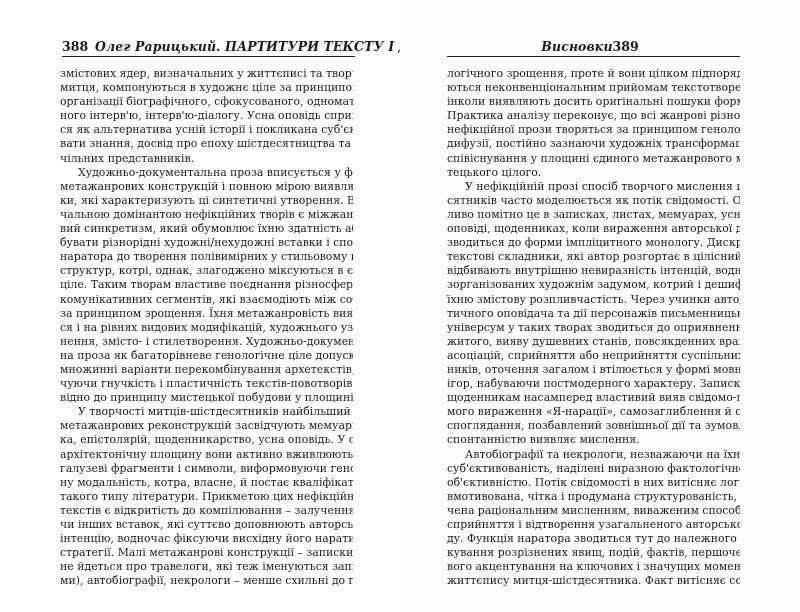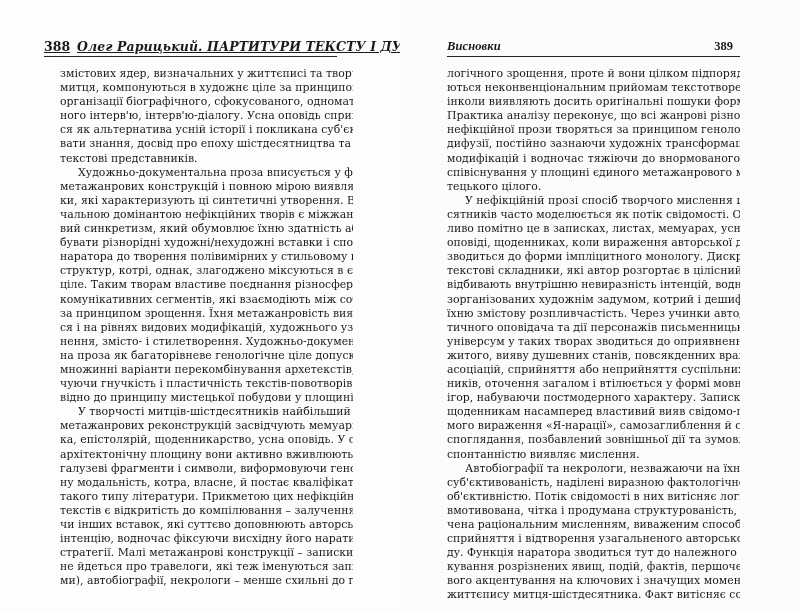--- a/index.html
+++ b/index.html
@@ -3,22 +3,22 @@
 <meta charset="utf-8">
 <style>
   html, body { margin:0; padding:0; }
   body { width:800px; height:612px; background:#ffffff; position:relative; overflow:hidden;
          font-family:"DejaVu Serif", "Liberation Serif", serif; color:#1a1a1a; }
   .page { position:absolute; top:0; height:612px; }
   .page.left { left:0; width:400px; background:#fdfdfd; }
   .page.right { left:400px; width:400px; background:#fcfcfc; }
   .header { position:absolute; top:38px; height:16px; border-bottom:1.6px solid #222;
             font-size:12.5px; font-weight:bold; display:flex; align-items:flex-end; padding-bottom:2px; }
-  .left .header { left:44px; width:293px;text-decoration:underline; }
-  .right .header { left:447px; left:47px; width:293px; justify-content:space-between;font-family:Liberation Serif, serif; }
+  .left .header { left:62px; width:293px; }
+  .right .header { left:447px; left:47px; width:293px; justify-content:center; }
   .pnum { font-style:normal; font-weight:bold; margin-right:7px; }
   .htitle { font-style:italic; font-weight:bold; letter-spacing:0.1px; white-space:nowrap; }
   .body { position:absolute; top:67px; font-size:10.9px; line-height:14.1px; }
   .left .body { left:60px; width:293px; }
   .right .body { left:47px; width:293px; }
   .line { display:block; white-space:nowrap; text-align:justify; text-align-last:justify; height:14.1px; overflow:hidden; }
   .line.last { text-align-last:left; }
   .line.indent { padding-left:18px; }
 </style>
 </head>
@@ -29,21 +29,21 @@
     <span class="pnum">388</span>
     <span class="htitle">Олег Рарицький. ПАРТИТУРИ ТЕКСТУ І ДУХУ</span>
   </div>
   <div class="body" id="left-body">
       <span class="line">змістових ядер, визначальних у життєписі та творчості</span>
       <span class="line">митця, компонуються в художнє ціле за принципом</span>
       <span class="line">організації біографічного, сфокусованого, одноматич-</span>
       <span class="line">ного інтерв'ю, інтерв'ю-діалогу. Усна оповідь сприймасть-</span>
       <span class="line">ся як альтернатива усній історії і покликана суб'єктиву-</span>
       <span class="line">вати знання, досвід про епоху шістдесятництва та її</span>
-      <span class="line last">текстові представників.</span>
+      <span class="line last">чільних представників.</span>
       <span class="line indent">Художньо-документальна проза вписується у формат</span>
       <span class="line">метажанрових конструкцій і повною мірою виявляє озна-</span>
       <span class="line">ки, які характеризують ці синтетичні утворення. Визна-</span>
       <span class="line">чальною домінантою нефікційних творів є міжжанро-</span>
       <span class="line">вий синкретизм, який обумовлює їхню здатність абсор-</span>
       <span class="line">бувати різнорідні художні/нехудожні вставки і спонукати</span>
       <span class="line">наратора до творення полівимірних у стильовому плані</span>
       <span class="line">структур, котрі, однак, злагоджено міксуються в єдине</span>
       <span class="line">ціле. Таким творам властиве поєднання різносферних</span>
       <span class="line">комунікативних сегментів, які взаємодіють між собою</span>
@@ -75,21 +75,20 @@
     <span class="htitle">Висновки</span>
     <span class="pnum">389</span>
   </div>
   <div class="body" id="right-body">
       <span class="line">логічного зрощення, проте й вони цілком підпорядкову-</span>
       <span class="line">ються неконвенціональним прийомам текстотворення й</span>
       <span class="line">інколи виявляють досить оригінальні пошуки форми.</span>
       <span class="line">Практика аналізу переконує, що всі жанрові різновиди</span>
       <span class="line">нефікційної прози творяться за принципом генологічної</span>
       <span class="line">дифузії, постійно зазнаючи художніх трансформацій,</span>
-      <span class="line">модифікацій і водночас тяжіючи до внормованого</span>
       <span class="line">співіснування у площині єдиного метажанрового мис-</span>
       <span class="line last">тецького цілого.</span>
       <span class="line indent">У нефікційній прозі спосіб творчого мислення шістде-</span>
       <span class="line">сятників часто моделюється як потік свідомості. Особ-</span>
       <span class="line">ливо помітно це в записках, листах, мемуарах, усній</span>
       <span class="line">оповіді, щоденниках, коли вираження авторської думки</span>
       <span class="line">зводиться до форми імпліцитного монологу. Дискретні</span>
       <span class="line">текстові складники, які автор розгортає в цілісний текст,</span>
       <span class="line">відбивають внутрішню невиразність інтенцій, водночас</span>
       <span class="line">зорганізованих художнім задумом, котрий і дешифрує</span>

